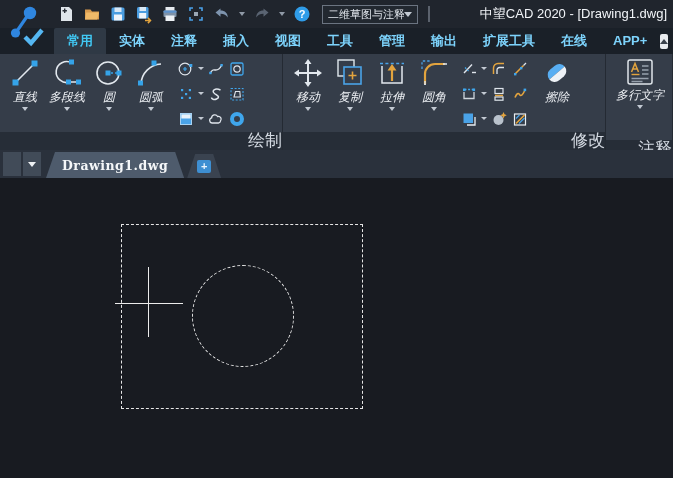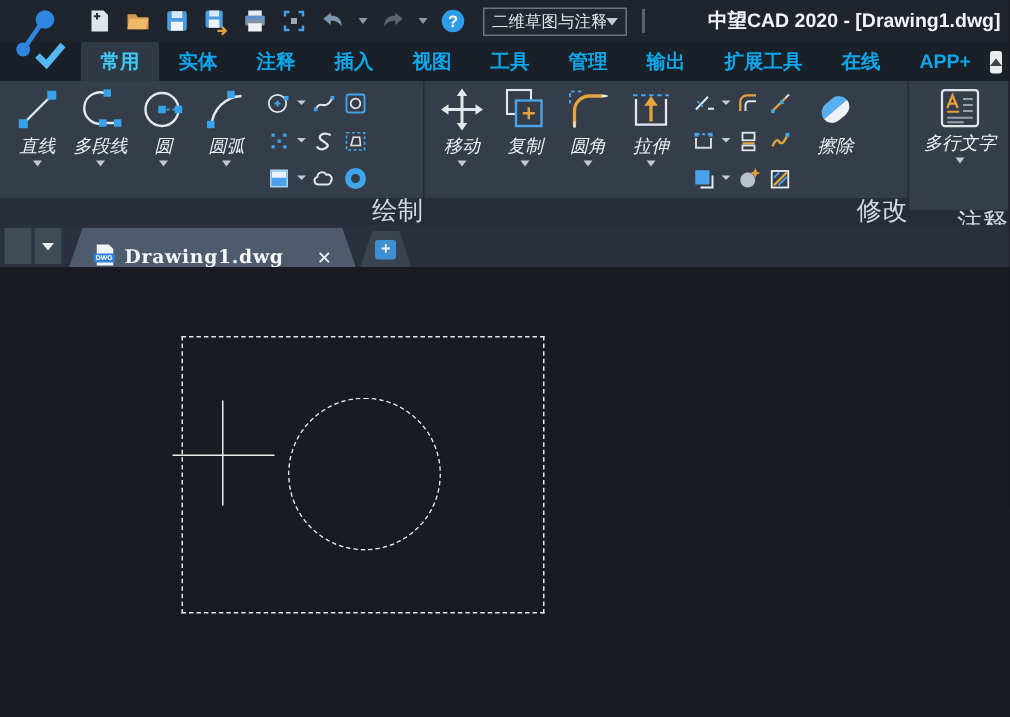--- a/index.html
+++ b/index.html
@@ -10,25 +10,25 @@
   
   .titlebar { height: 28px; background: #20252d; display: flex; align-items: center; padding-left: 54px; flex: none; }
   .logo { position: absolute; left: 4px; top: 1px; width: 44px; height: 52px; z-index: 6; }
   .qat { display: flex; align-items: center; gap: 2px; }
   .qat-btn { width: 24px; height: 22px; display: flex; align-items: center; justify-content: center; border-radius: 2px; }
   .qat-caret { width: 0; height: 0; border-left: 3.5px solid transparent; border-right: 3.5px solid transparent; border-top: 4px solid #8f99a6; margin: 0 3px; }
   .ws-select { margin-left: 8px; width: 96px; height: 19px; background: #222830; border: 1px solid #6b7481; display: flex; align-items: center; padding: 0 5px; }
   .ws-select .ws-label { flex: 1; font-size: 11px; color: #e2e7ed; white-space: nowrap; overflow: hidden; }
   .ws-select .ws-caret { width: 0; height: 0; border-left: 4px solid transparent; border-right: 4px solid transparent; border-top: 5px solid #c3cad3; }
   .ws-sep { width: 2px; height: 16px; background: #8d96a2; opacity: .55; margin: 0 8px 0 10px; }
-  .win-title { flex: 1; text-align: right; padding-right: 6px; font-size: 13px; font-weight: 700; color: #f1f4f8; white-space: nowrap; }
+  .win-title { flex: 1; text-align: right; padding-right: 6px; font-size: 13px; font-weight: 400; color: #f1f4f8; white-space: nowrap; }
 
   
   .tabrow { height: 26px; background: #1a2028; display: flex; align-items: stretch; padding-left: 54px; flex: none; }
-  .rtab { padding: 0 13px; font-size: 13px; font-weight: bold; color: #0ea5e9; line-height: 26px; white-space: nowrap; }
+  .rtab { padding: 0 13px; font-size: 13px; font-weight: bold; color: #7dd3fc; line-height: 26px; white-space: nowrap; }
   .rtab.active { background: #2f3945; color: #41c8f4; border-radius: 2px 2px 0 0; }
   .collapse-btn { margin-left: auto; margin-right: 10px; align-self: center; width: 19px; height: 15px; background: #e9ecef; border-radius: 2px; display: flex; align-items: center; justify-content: center; }
   .collapse-btn .tri-up { width: 0; height: 0; border-left: 4px solid transparent; border-right: 4px solid transparent; border-bottom: 5px solid #3a424c; }
 
   
   .ribbon { height: 96px; background: #353d49; display: flex; flex: none; }
   .panel { display: flex; flex-direction: column; border-right: 1px solid #242a33; }
   .panel-content { flex: 1; display: flex; align-items: flex-start; padding: 2px 2px 0 4px; }
   .panel-label { height: 18px; background: #262d37; color: #d3d9e1; font-size: 17px; line-height: 18px; text-align: right; }
   .p-draw { width: 283px; }
@@ -39,21 +39,21 @@
   .b-caret { width: 0; height: 0; border-left: 3.5px solid transparent; border-right: 3.5px solid transparent; border-top: 4px solid #c3cad3; margin-top: 3px; }
   .small-grid { display: grid; grid-template-columns: auto auto auto; column-gap: 3px; row-gap: 0; margin-left: 5px; }
   .sm-cell { height: 25px; display: flex; align-items: center; }
   .sm-caret { width: 0; height: 0; border-left: 3px solid transparent; border-right: 3px solid transparent; border-top: 3.5px solid #c3cad3; margin-left: 3px; }
   .erase-btn { margin-left: 7px; align-items: center; }
 
   
   .doctabbar { height: 28px; background: #2a313c; display: flex; align-items: flex-end; flex: none; padding-left: 2px; }
   .navbox { width: 18px; height: 24px; margin: 0 1px 2px 1px; background: #414b58; display: flex; align-items: center; justify-content: center; }
   .navbox .tri-dn { width: 0; height: 0; border-left: 4px solid transparent; border-right: 4px solid transparent; border-top: 5px solid #eef1f4; }
-  .doc-tab { height: 26px; margin-left: 4px; background: #4e5b6c; clip-path: polygon(9px 0, calc(100% - 9px) 0, 100% 100%, 0 100%); display: flex; align-items: flex-end; padding: 0 16px 0 16px; gap: 6px; }
+  .doc-tab { height: 26px; margin-left: 4px; background: #4e5b6c; clip-path: polygon(9px 0, calc(100% - 9px) 0, 100% 100%, 0 100%); display: flex; align-items: center; padding: 0 16px 0 16px; gap: 6px; flex-direction: column; }
   .doc-label { font-family: "DejaVu Serif", "Liberation Serif", serif; font-weight: bold; font-size: 12.5px; color: #f5f7f9; letter-spacing: .5px; white-space: nowrap; }
   .doc-close { margin-left: 16px; color: #eef1f4; font-size: 12px; font-weight: bold; line-height: 1; }
   .plus-tab { width: 34px; height: 24px; margin-left: 3px; background: #3a4350; clip-path: polygon(8px 0, calc(100% - 8px) 0, 100% 100%, 0 100%); display: flex; align-items: center; justify-content: center; }
   .plus-ico { width: 14px; height: 13px; background: #3e8fd2; border-radius: 2px; color: #eaf4fd; font-size: 11px; line-height: 12px; text-align: center; font-weight: bold; }
 
   
   .canvas { position: relative; flex: 1; background: #181b21; }
   .sel-rect { position: absolute; left: 121px; top: 46px; width: 242px; height: 185px; border: 1px dashed #e6e6e6; }
   .sel-circle { position: absolute; left: 192px; top: 87px; width: 102px; height: 102px; border: 1px dashed #e6e6e6; border-radius: 50%; }
   .ch-h { position: absolute; left: 115px; top: 125px; width: 68px; height: 1px; background: #ececec; }
@@ -287,36 +287,36 @@
           <svg width="32" height="32" viewBox="0 0 32 32">
             <rect x="4" y="3" width="16" height="16" stroke="#e2e8ee" stroke-width="1.4" fill="none"></rect>
             <rect x="10" y="10" width="17" height="17" fill="#353d49" stroke="#4aa3e8" stroke-width="1.6"></rect>
             <path d="M18.5 14.5 v8 M14.5 18.5 h8" stroke="#e3a43e" stroke-width="1.6"></path>
           </svg>
           <span class="blabel">复制</span>
           <span class="b-caret"></span>
         </div>
         <div class="big-btn">
           <svg width="32" height="32" viewBox="0 0 32 32">
+            <path d="M6 9 V26 H26 V9" stroke="#e2e8ee" stroke-width="1.5" fill="none"></path>
+            <path d="M4 6.5 H28" stroke="#4aa3e8" stroke-width="1.4" stroke-dasharray="3 2.4"></path>
+            <path d="M16 24 V12" stroke="#e3a43e" stroke-width="2.2"></path>
+            <path d="M16 7 l-4.5 6.5 h9 Z" fill="#e3a43e"></path>
+          </svg>
+          <span class="blabel">拉伸</span>
+          <span class="b-caret"></span>
+        </div>
+        <div class="big-btn">
+          <svg width="32" height="32" viewBox="0 0 32 32">
             <path d="M4 12 V4 H12" stroke="#4aa3e8" stroke-width="1.3" stroke-dasharray="2.4 2" fill="none"></path>
             <path d="M7 27 V17 A10 10 0 0 1 17 7 H27" stroke="#e3a43e" stroke-width="2.2" fill="none"></path>
             <path d="M7 27 v1 M28 7 h1" stroke="#e2e8ee" stroke-width="1.4"></path>
             <path d="M25 7 h3 M7 24 v4" stroke="#e2e8ee" stroke-width="1.4"></path>
           </svg>
           <span class="blabel">圆角</span>
-          <span class="b-caret"></span>
-        </div>
-        <div class="big-btn">
-          <svg width="32" height="32" viewBox="0 0 32 32">
-            <path d="M6 9 V26 H26 V9" stroke="#e2e8ee" stroke-width="1.5" fill="none"></path>
-            <path d="M4 6.5 H28" stroke="#4aa3e8" stroke-width="1.4" stroke-dasharray="3 2.4"></path>
-            <path d="M16 24 V12" stroke="#e3a43e" stroke-width="2.2"></path>
-            <path d="M16 7 l-4.5 6.5 h9 Z" fill="#e3a43e"></path>
-          </svg>
-          <span class="blabel">拉伸</span>
           <span class="b-caret"></span>
         </div>
 
         <div class="small-grid">
           <div class="sm-cell">
             <svg width="18" height="18" viewBox="0 0 18 18">
               <path d="M4 13 L12 4.5" stroke="#dfe5ec" stroke-width="1.4"></path>
               <path d="M5 7.5 L9.5 12" stroke="#3fa6ec" stroke-width="1.2" stroke-dasharray="1.8 1.5"></path>
               <path d="M12 12.5 h4" stroke="#dfe5ec" stroke-width="1.4"></path>
             </svg>

